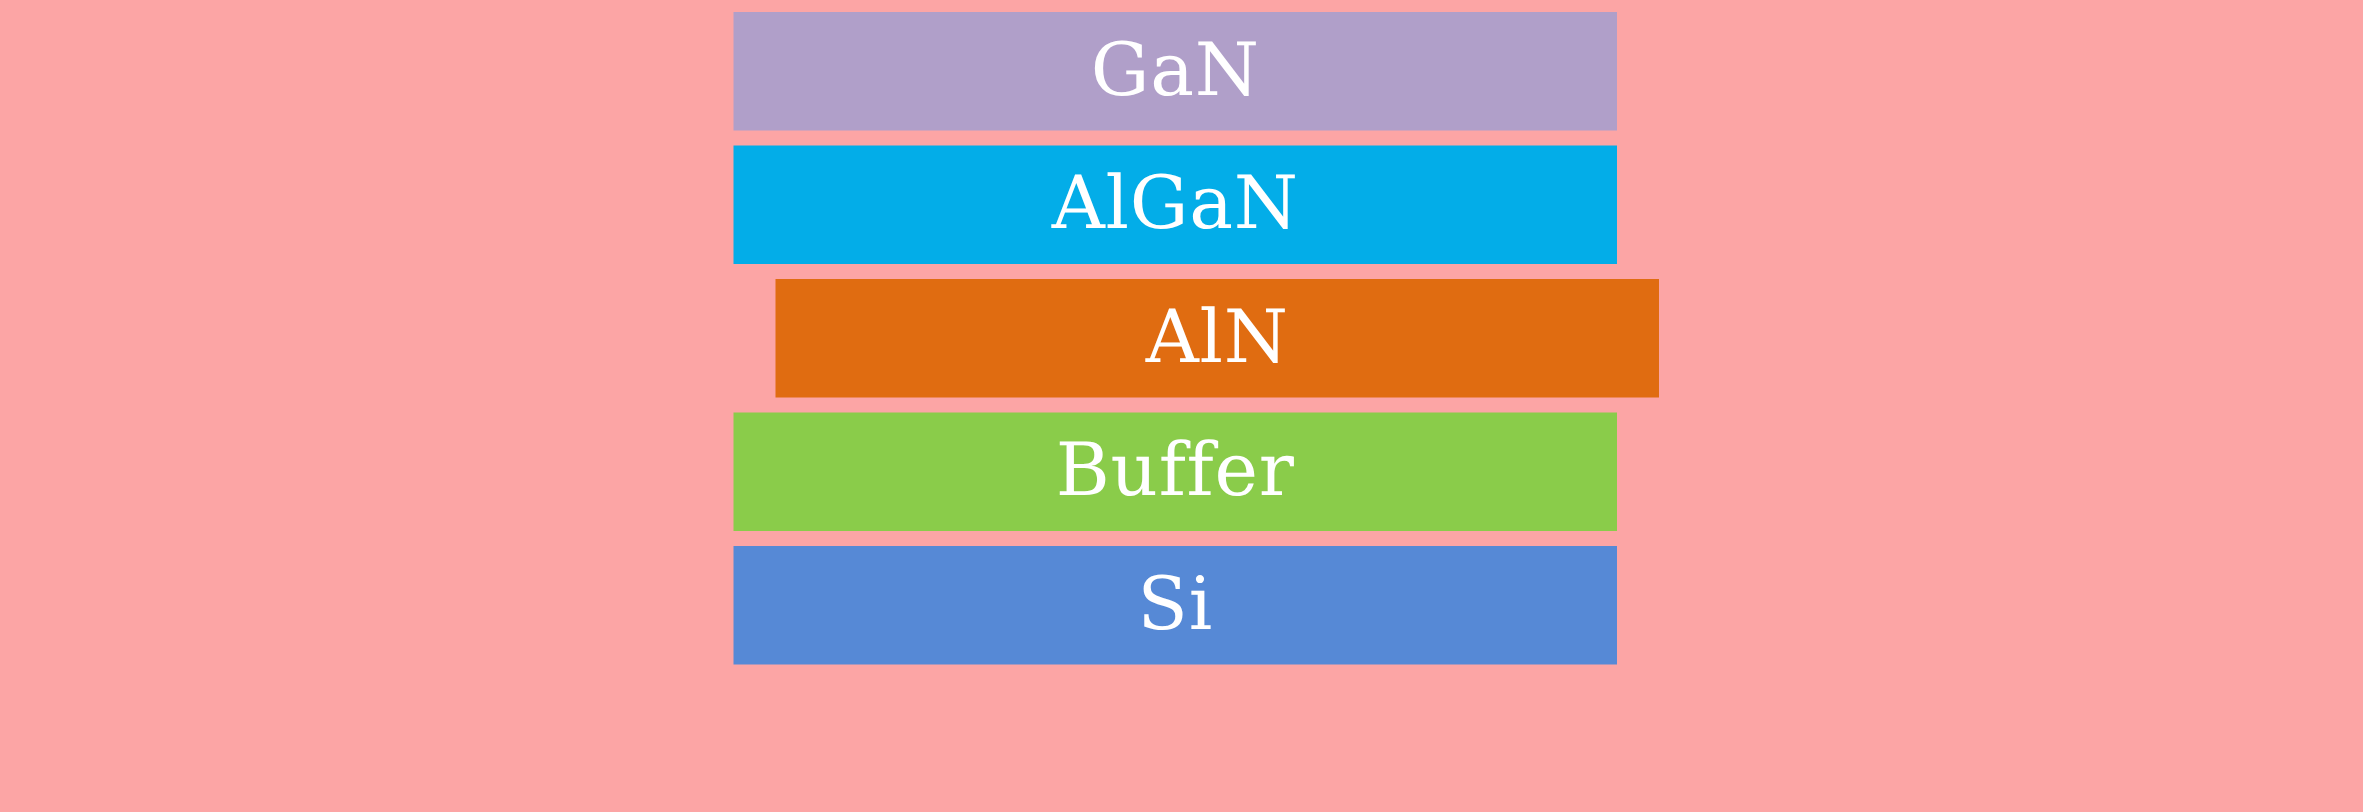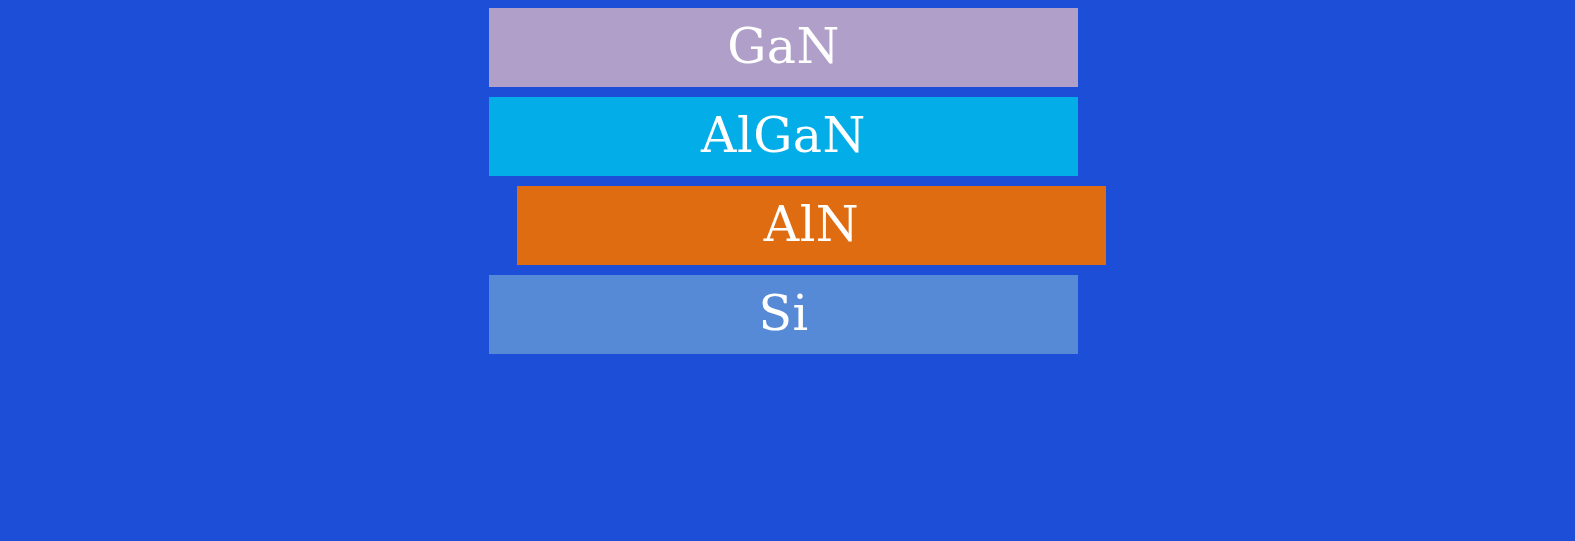--- a/index.html
+++ b/index.html
@@ -49,35 +49,38 @@
     font-weight: 400;
     letter-spacing: 0.5px;
     white-space: nowrap;
     transform: translateY(-1px);
     -webkit-font-smoothing: antialiased;
   }
 </style>
 </head>
 <body>
 
-<div id="stack-diagram" style="background-color: #1d4ed8;">
+<div id="stack-diagram" style="background-color: #fca5a5;">
   <div class="stack-column">
 
     <div class="layer-bar" style="background-color: rgb(176, 159, 201);">
       <span class="layer-label" style="color: rgb(255, 255, 255);">GaN</span>
     </div>
 
     <div class="layer-bar" style="background-color: rgb(3, 173, 232);">
       <span class="layer-label" style="color: rgb(255, 255, 255);">AlGaN</span>
     </div>
 
     <div class="layer-bar" style="background-color: rgb(224, 108, 17); margin-left: 28px;">
       <span class="layer-label" style="color: rgb(255, 255, 255);">AlN</span>
     </div>
 
 
+    <div class="layer-bar" style="background-color: rgb(138, 204, 74);">
+      <span class="layer-label" style="color: rgb(255, 255, 255);">Buffer</span>
+    </div>
 
     <div class="layer-bar" style="background-color: rgb(86, 137, 214);">
       <span class="layer-label" style="color: rgb(255, 255, 255);">Si</span>
     </div>
 
   </div>
 </div>
 
 </body></html>

